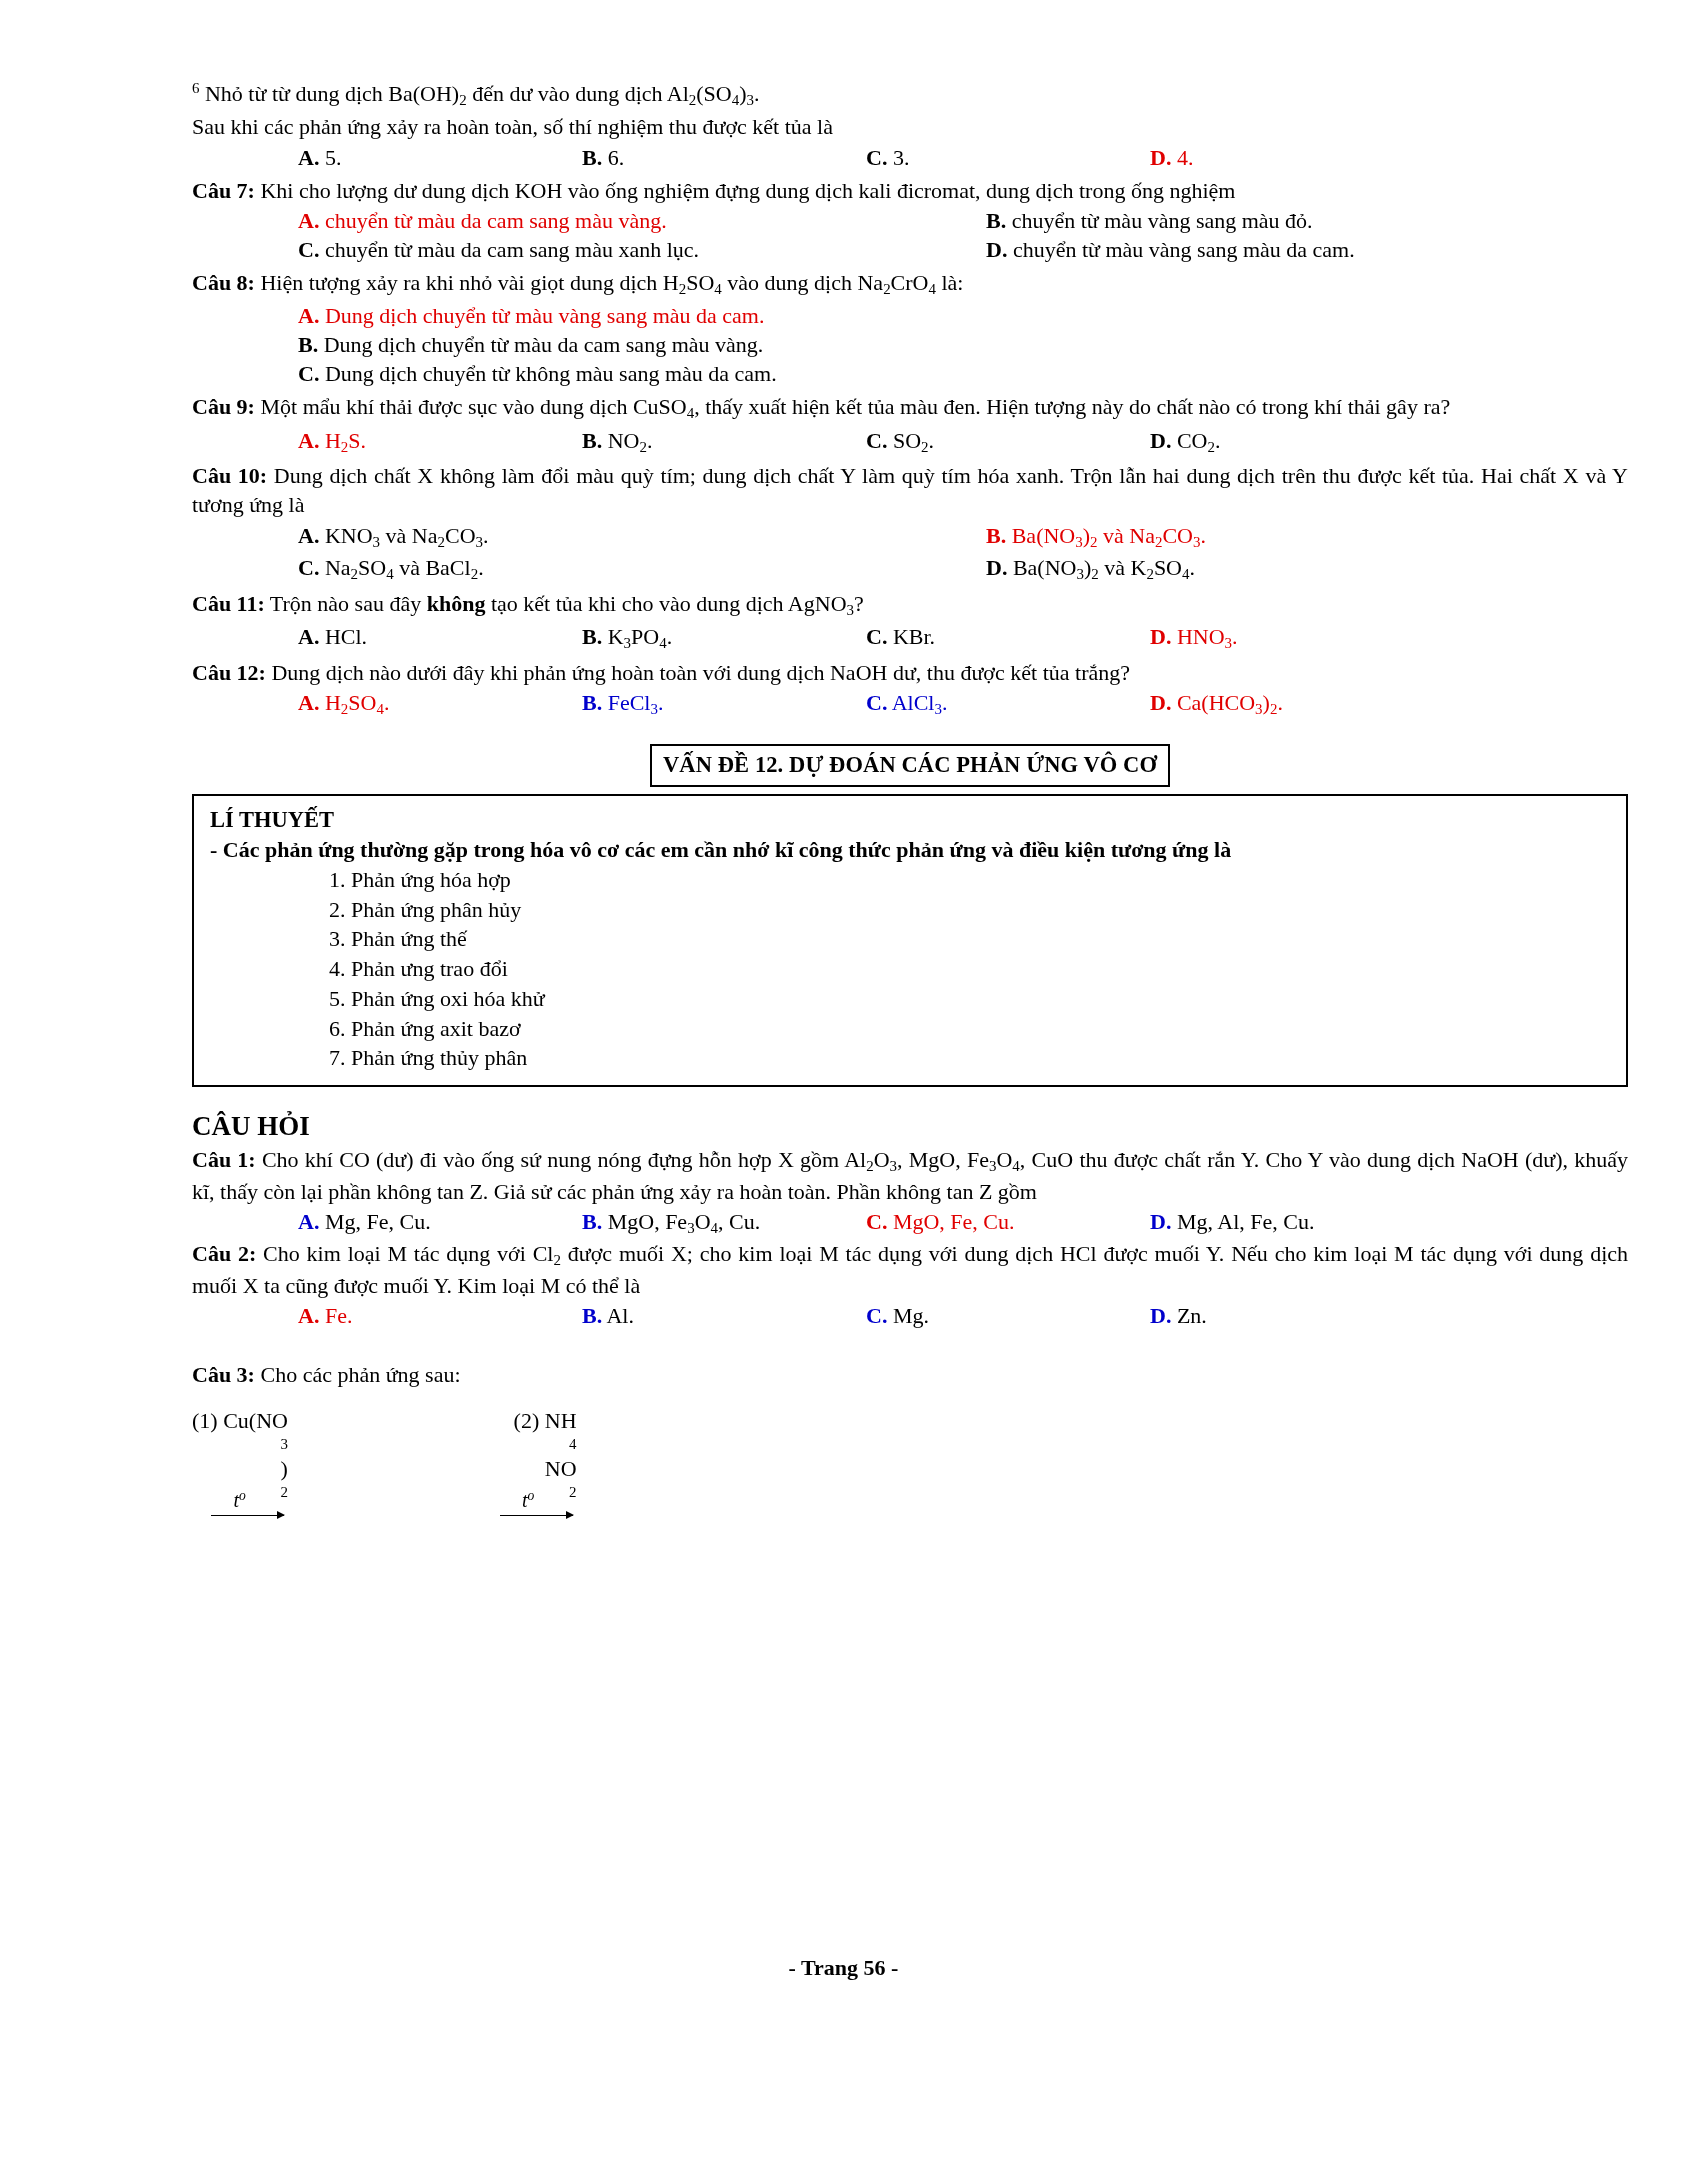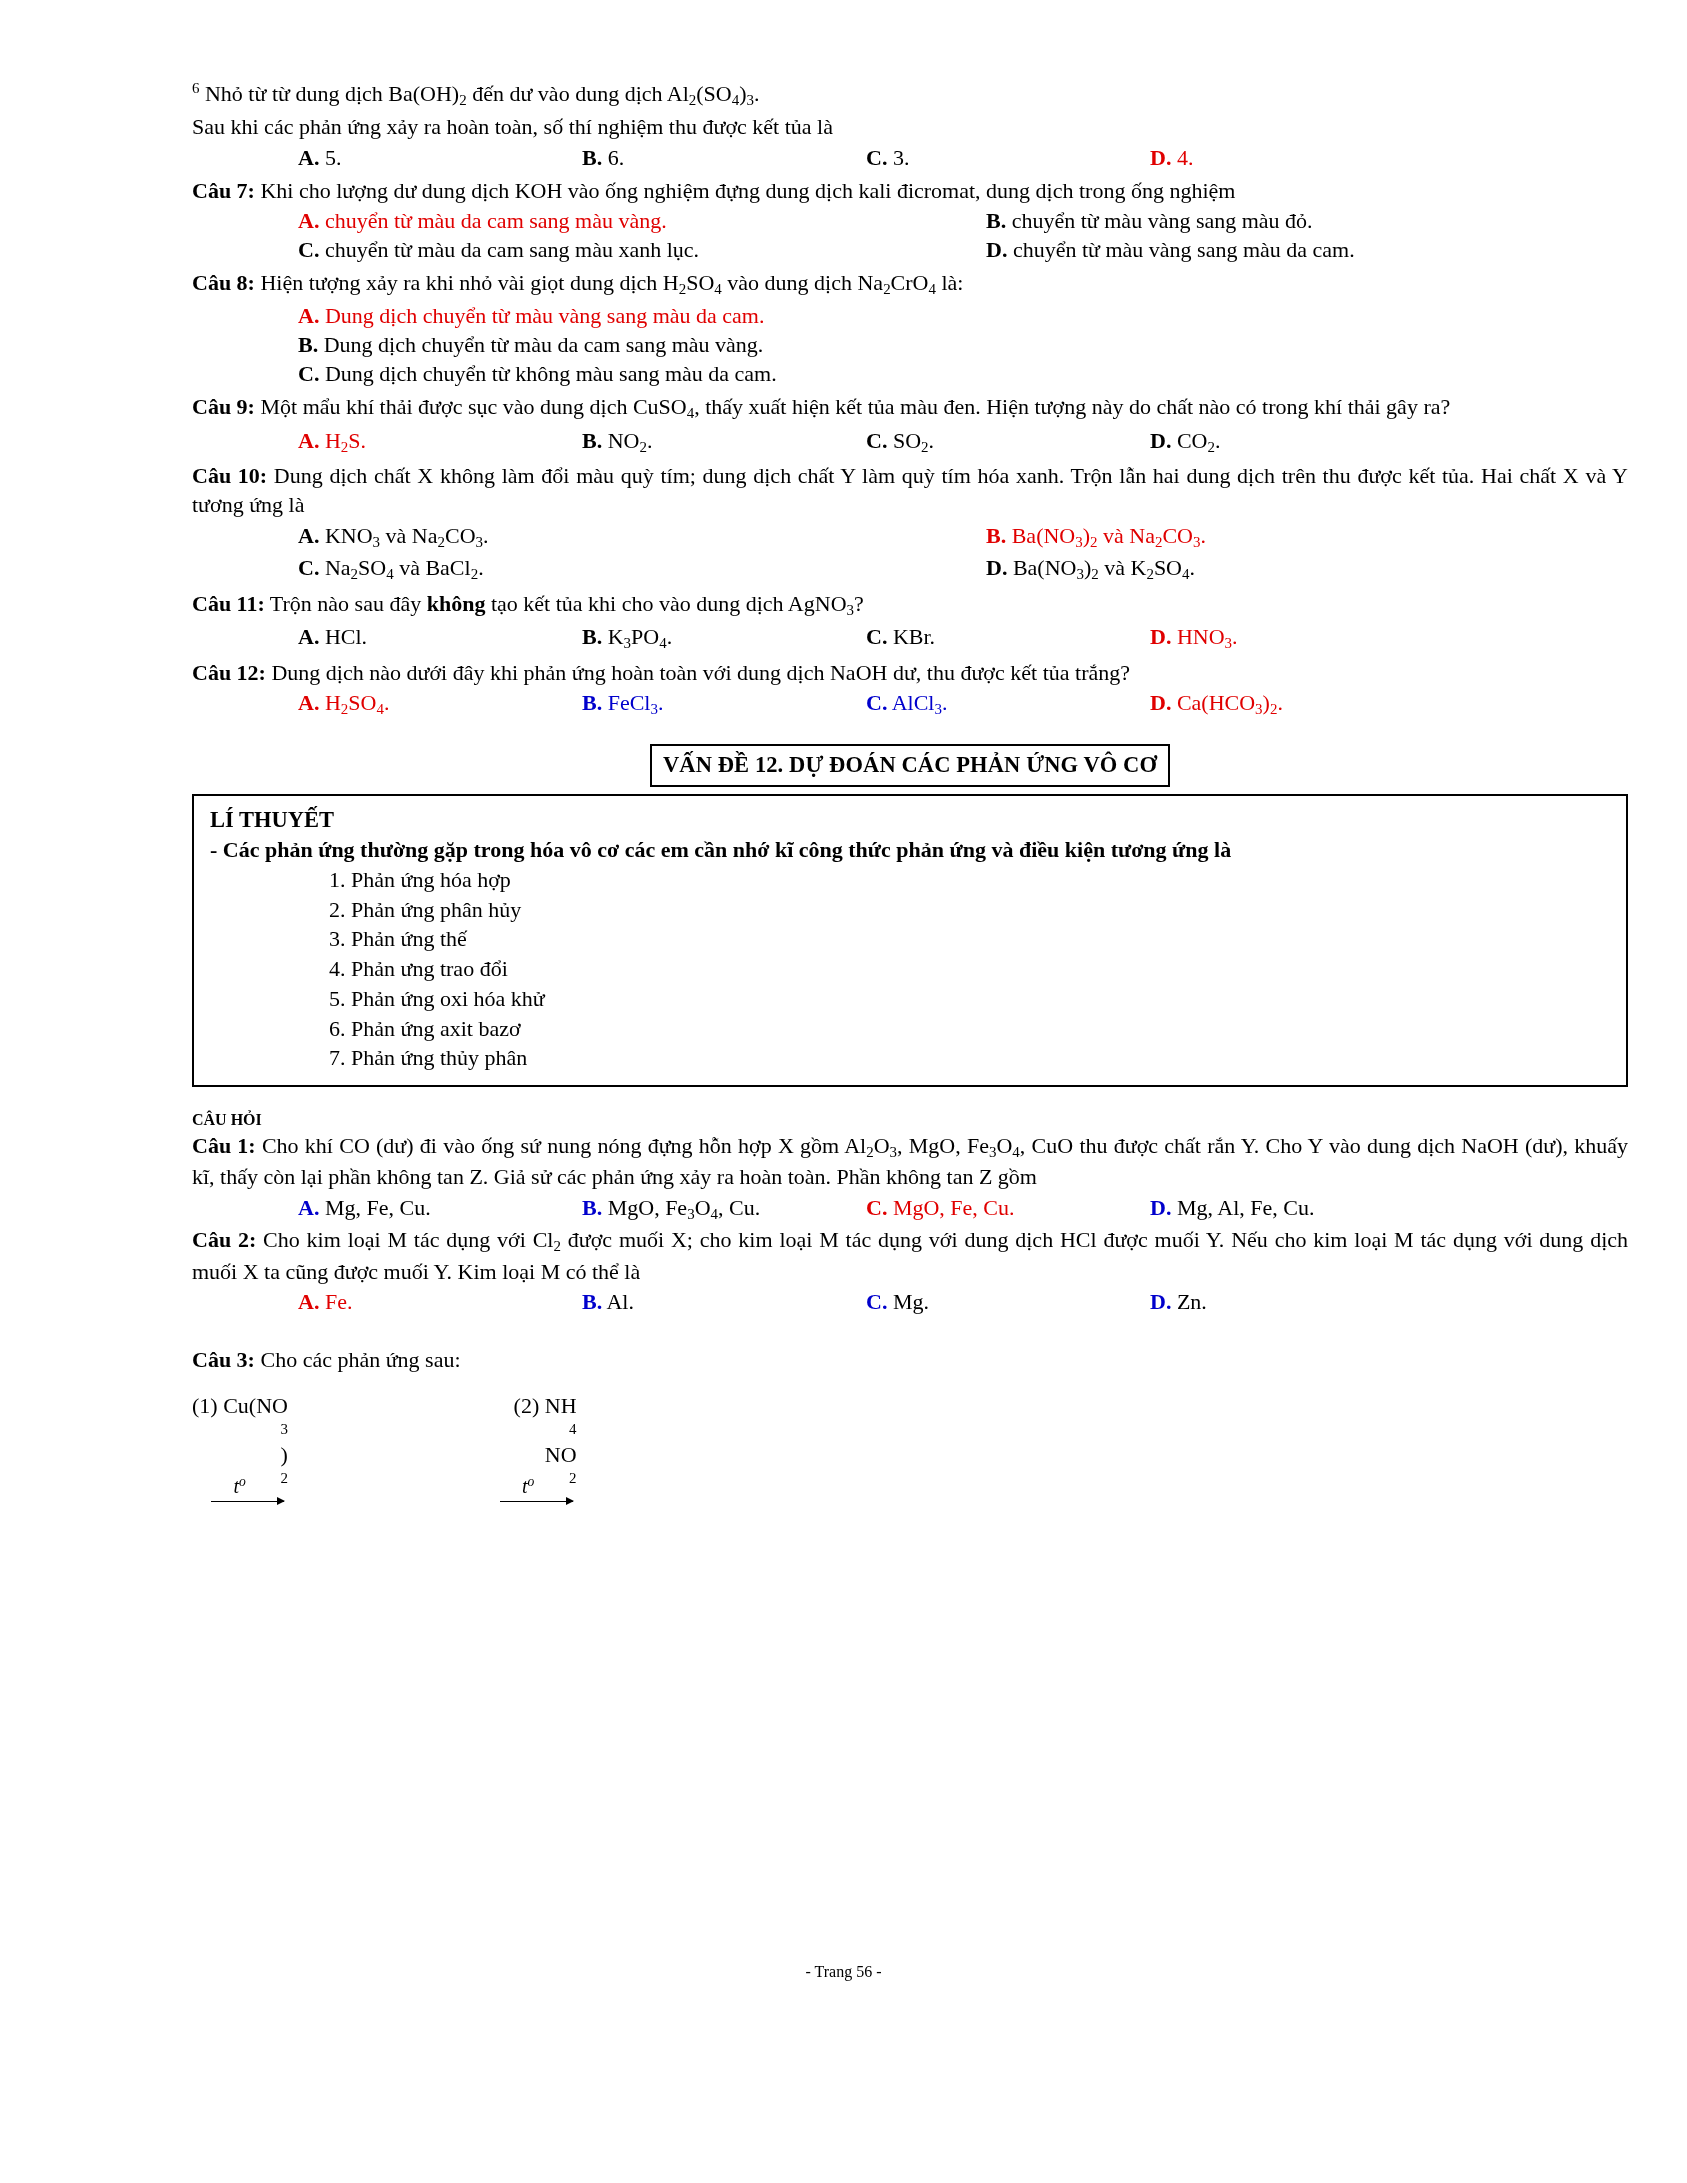--- a/index.html
+++ b/index.html
@@ -52,29 +52,29 @@
   }
   .theory-box {
     margin: 6.6px 0 0 0;
     border: 2px solid #000;
     padding: 9.3px 13.2px 12px 16px;
   }
   .theory-box .hd { font-weight: bold; font-size: 22.5px; }
   .theory-box .lead { font-weight: bold; }
   .theory-list { padding-left: 119px; margin-top: 1.3px; }
   .theory-list div { margin: 0 0 0.7px 0; }
-  .cauhoi { font-weight: bold; font-size: 16px; margin-top: 22.5px; }
+  .cauhoi { font-weight: bold; font-size: 27px; margin-top: 22.5px; }
   .footer {
     position: absolute;
     left: 0;
     right: 0;
     bottom: 78px;
     text-align: center;
-    font-weight: normal;
-    font-size: 16px;
+    font-weight: bold;
+    font-size: 22px;
   }
   .rxn-row { display: flex; margin-top: 17px; }
   .rxn { display: flex; align-items: flex-end; flex-direction: column; }
   .arrow {
     display: inline-block;
     position: relative;
     width: 73px;
     height: 17px;
     margin: 0 4px 4px 6.6px;
   }

